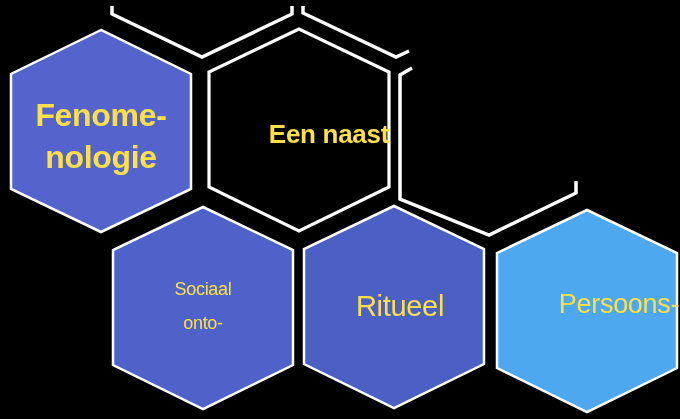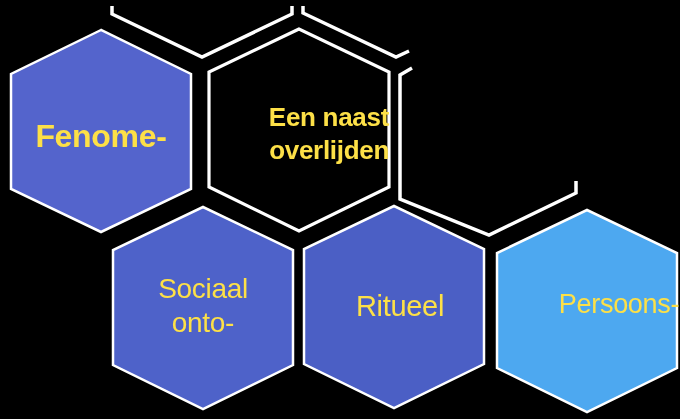--- a/index.html
+++ b/index.html
@@ -15,21 +15,21 @@
   .hex{stroke-width:2.5;stroke-linejoin:miter;}
   .hex-outlined{stroke-width:3.2;}
   .hex-label{
     position:absolute;width:180px;height:140px;
     display:flex;flex-direction:column;align-items:center;justify-content:center;
     text-align:center;color:#fde047;letter-spacing:-0.3px;
     pointer-events:none;white-space:nowrap;
   }
   .label-fenomenologie{left:11px;top:66px;font-size:32px;line-height:42px;font-weight:bold;}
   .label-een-naast{left:209px;top:64px;font-size:26px;line-height:33px;font-weight:bold;align-items:flex-end;}
-  .label-sociaal{left:113px;top:236px;font-size:28px;line-height:34px;}
+  .label-sociaal{left:113px;top:236px;font-size:18px;line-height:34px;}
   .label-ritueel{left:304px;top:236px;font-size:29px;line-height:34px;margin-left:6px;}
   .label-persoons{left:497px;top:234px;font-size:27px;line-height:33px;padding-left:32px;}
 </style>
 </head>
 <body>
 
 <div class="stage">
   <svg viewBox="0 0 680 419">
     <rect x="0" y="0" width="680" height="419" fill="#000000"></rect>
 
@@ -39,25 +39,25 @@
 
     <polygon class="hex" points="101,30 11,74 11,189 101,232 191,189 191,74" fill="#5464CC" stroke="#FFFFFF"></polygon>
     <polygon class="hex hex-outlined" points="299,29 209,72 209,187 299,231 389,187 389,72" fill="#000000" stroke="#FFFFFF"></polygon>
     <polygon class="hex" points="203,207 113,250 113,365 203,409 293,365 293,250" fill="#4E62C9" stroke="#FFFFFF"></polygon>
     <polygon class="hex" points="394,206 304,249 304,364 394,408 484,364 484,249" fill="#4B5FC5" stroke="#FFFFFF"></polygon>
     <polygon class="hex" points="587,210 497,253 497,368 587,412 677,368 677,253" fill="#4DA8F0" stroke="#FFFFFF"></polygon>
   </svg>
 
   <div class="hex-label label-fenomenologie">
     <span>Fenome-</span>
+    <span>nologie</span>
   </div>
 
   <div class="hex-label label-een-naast">
     <span>Een naast</span>
-    <span>overlijden</span>
   </div>
 
   <div class="hex-label label-sociaal">
     <span>Sociaal</span>
     <span>onto-</span>
   </div>
 
   <div class="hex-label label-ritueel">
     <span>Ritueel</span>
   </div>

